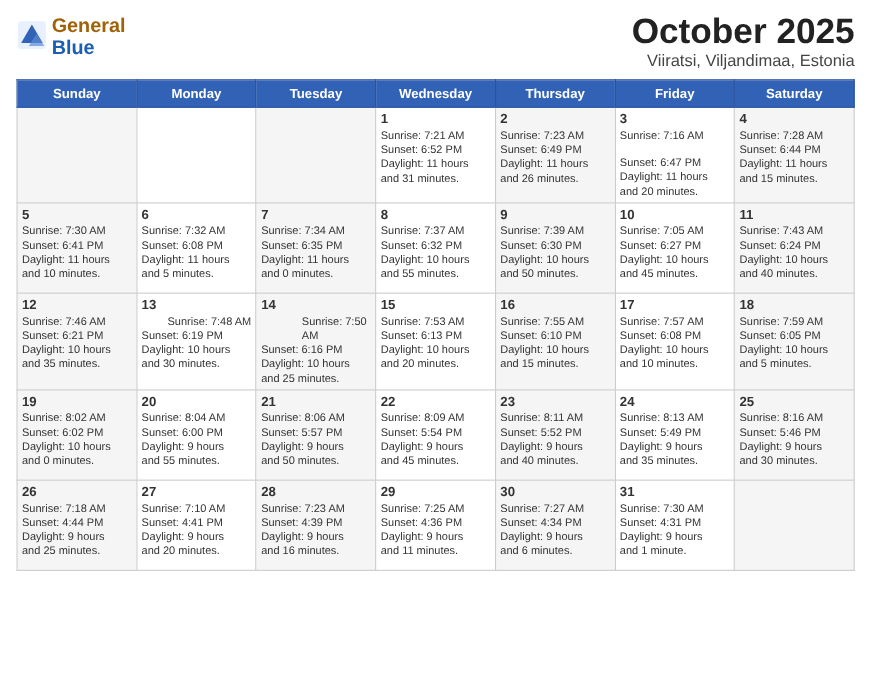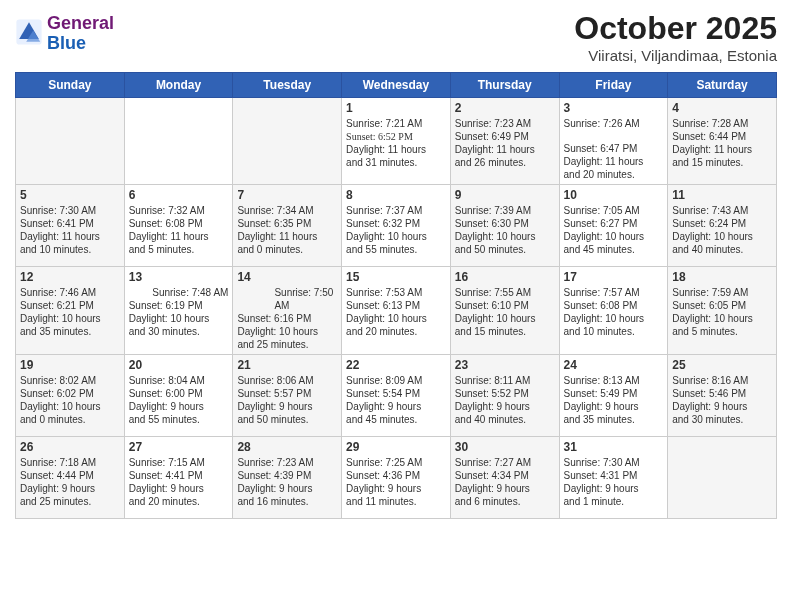--- a/index.html
+++ b/index.html
@@ -26,21 +26,21 @@
       margin-top: 4px;
     }
     .logo-text {
       display: flex;
       flex-direction: column;
       font-size: 18px;
       font-weight: bold;
       color: #333;
       line-height: 1.1;
     }
-    .logo-text span.general { color: #701a75; }
+    .logo-text span.general { color: #a16207; }
     .logo-text span.blue { color: #1a5fb4; }
     .logo-icon {
       width: 28px;
       height: 28px;
       margin-right: 4px;
       margin-top: -4px;
     }
     .title-area {
       text-align: right;
     }
@@ -129,34 +129,34 @@
       </tr>
     </thead>
     <tbody id="calendar-body">
     <tr>
           <td class="empty"></td>
           <td class="empty"></td>
           <td class="empty"></td>
           <td>
             <span class="day-num">1</span>
             <div style="font-size: 10px; line-height: 1.3;">Sunrise: 7:21 AM</div>
-            <div style="font-size: 10px; line-height: 1.3; font-family: Liberation Serif, serif;">Sunset: 6:52 PM</div>
+            <div style="font-size: 10px; line-height: 1.3;">Sunset: 6:52 PM</div>
             <div style="font-size: 10px; line-height: 1.3;">Daylight: 11 hours</div>
             <div style="font-size: 10px; line-height: 1.3;">and 31 minutes.</div>
           </td>
           <td>
             <span class="day-num">2</span>
             <div style="font-size: 10px; line-height: 1.3;">Sunrise: 7:23 AM</div>
             <div style="font-size: 10px; line-height: 1.3;">Sunset: 6:49 PM</div>
             <div style="font-size: 10px; line-height: 1.3;">Daylight: 11 hours</div>
             <div style="font-size: 10px; line-height: 1.3;">and 26 minutes.</div>
           </td>
           <td>
             <span class="day-num">3</span>
-            <div style="font-size: 10px; line-height: 1.3;">Sunrise: 7:26 AM</div>
+            <div style="font-size: 10px; line-height: 1.3;">Sunrise: 7:16 AM</div>
             <div style="font-size: 10px; line-height: 1.3; margin-top: 12px;">Sunset: 6:47 PM</div>
             <div style="font-size: 10px; line-height: 1.3;">Daylight: 11 hours</div>
             <div style="font-size: 10px; line-height: 1.3;">and 20 minutes.</div>
           </td>
           <td>
             <span class="day-num">4</span>
             <div style="font-size: 10px; line-height: 1.3;">Sunrise: 7:28 AM</div>
             <div style="font-size: 10px; line-height: 1.3;">Sunset: 6:44 PM</div>
             <div style="font-size: 10px; line-height: 1.3;">Daylight: 11 hours</div>
             <div style="font-size: 10px; line-height: 1.3;">and 15 minutes.</div>
@@ -318,21 +318,21 @@
         <tr>
           <td>
             <span class="day-num">26</span>
             <div style="font-size: 10px; line-height: 1.3;">Sunrise: 7:18 AM</div>
             <div style="font-size: 10px; line-height: 1.3;">Sunset: 4:44 PM</div>
             <div style="font-size: 10px; line-height: 1.3;">Daylight: 9 hours</div>
             <div style="font-size: 10px; line-height: 1.3;">and 25 minutes.</div>
           </td>
           <td>
             <span class="day-num">27</span>
-            <div style="font-size: 10px; line-height: 1.3;">Sunrise: 7:15 AM</div>
+            <div style="font-size: 10px; line-height: 1.3;">Sunrise: 7:10 AM</div>
             <div style="font-size: 10px; line-height: 1.3;">Sunset: 4:41 PM</div>
             <div style="font-size: 10px; line-height: 1.3;">Daylight: 9 hours</div>
             <div style="font-size: 10px; line-height: 1.3;">and 20 minutes.</div>
           </td>
           <td>
             <span class="day-num">28</span>
             <div style="font-size: 10px; line-height: 1.3;">Sunrise: 7:23 AM</div>
             <div style="font-size: 10px; line-height: 1.3;">Sunset: 4:39 PM</div>
             <div style="font-size: 10px; line-height: 1.3;">Daylight: 9 hours</div>
             <div style="font-size: 10px; line-height: 1.3;">and 16 minutes.</div>

